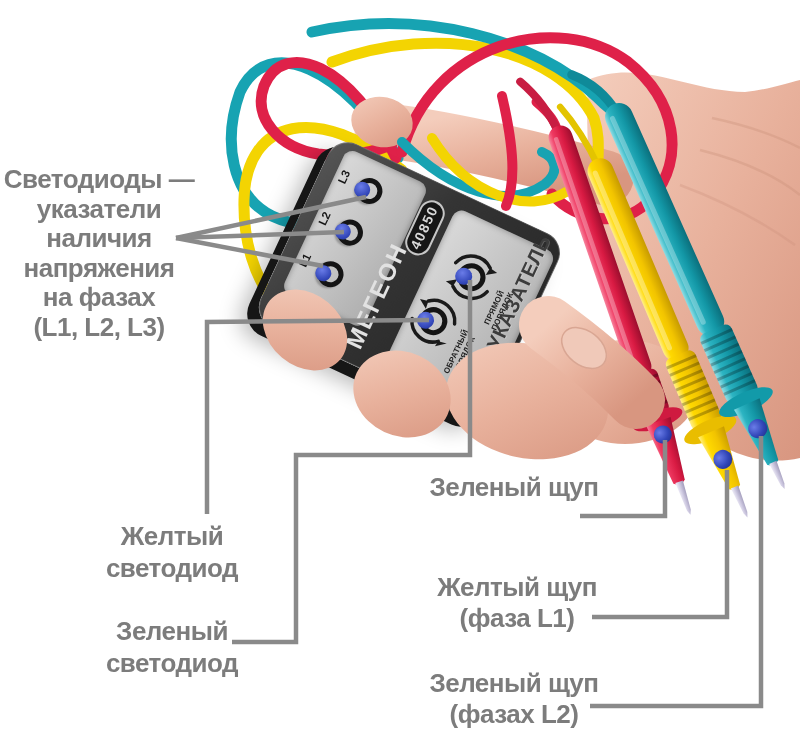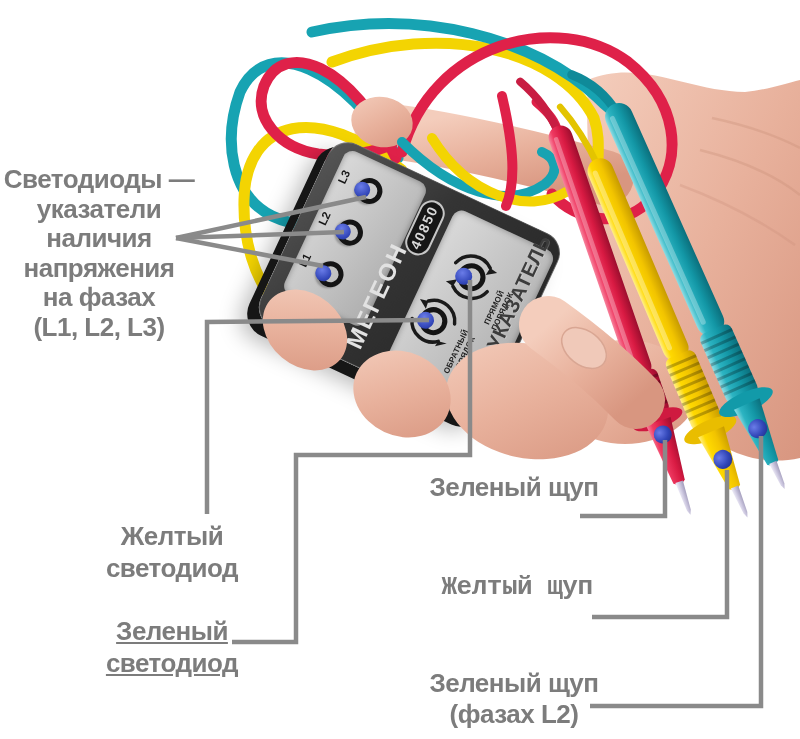--- a/index.html
+++ b/index.html
@@ -239,31 +239,32 @@
     <span>напряжения</span>
     <span>на фазах</span>
     <span>(L1, L2, L3)</span>
   </div>
 
   <div class="ann" style="left:72px;top:520px;width:200px;line-height:32px;">
     <span>Желтый</span>
     <span>светодиод</span>
   </div>
 
-  <div class="ann" style="left:72px;top:615px;width:200px;line-height:32px;text-decoration:underline;">
+  <div class="ann" style="left:72px;top:615px;width:200px;line-height:32px;">
     <span>Зеленый</span>
     <span>светодиод</span>
   </div>
 
   <div class="ann" style="left:414px;top:472px;width:200px;line-height:31px;">
     <span>Зеленый щуп</span>
   </div>
 
-  <div class="ann" style="left:417px;top:572px;width:200px;line-height:31px;font-family:Liberation Mono, monospace;">
+  <div class="ann" style="left:417px;top:572px;width:200px;line-height:31px;">
     <span>Желтый щуп</span>
+    <span>(фаза L1)</span>
   </div>
 
   <div class="ann" style="left:414px;top:668px;width:200px;line-height:31px;">
     <span>Зеленый щуп</span>
     <span>(фазах L2)</span>
   </div>
 
 </div>
 
 </body></html>

